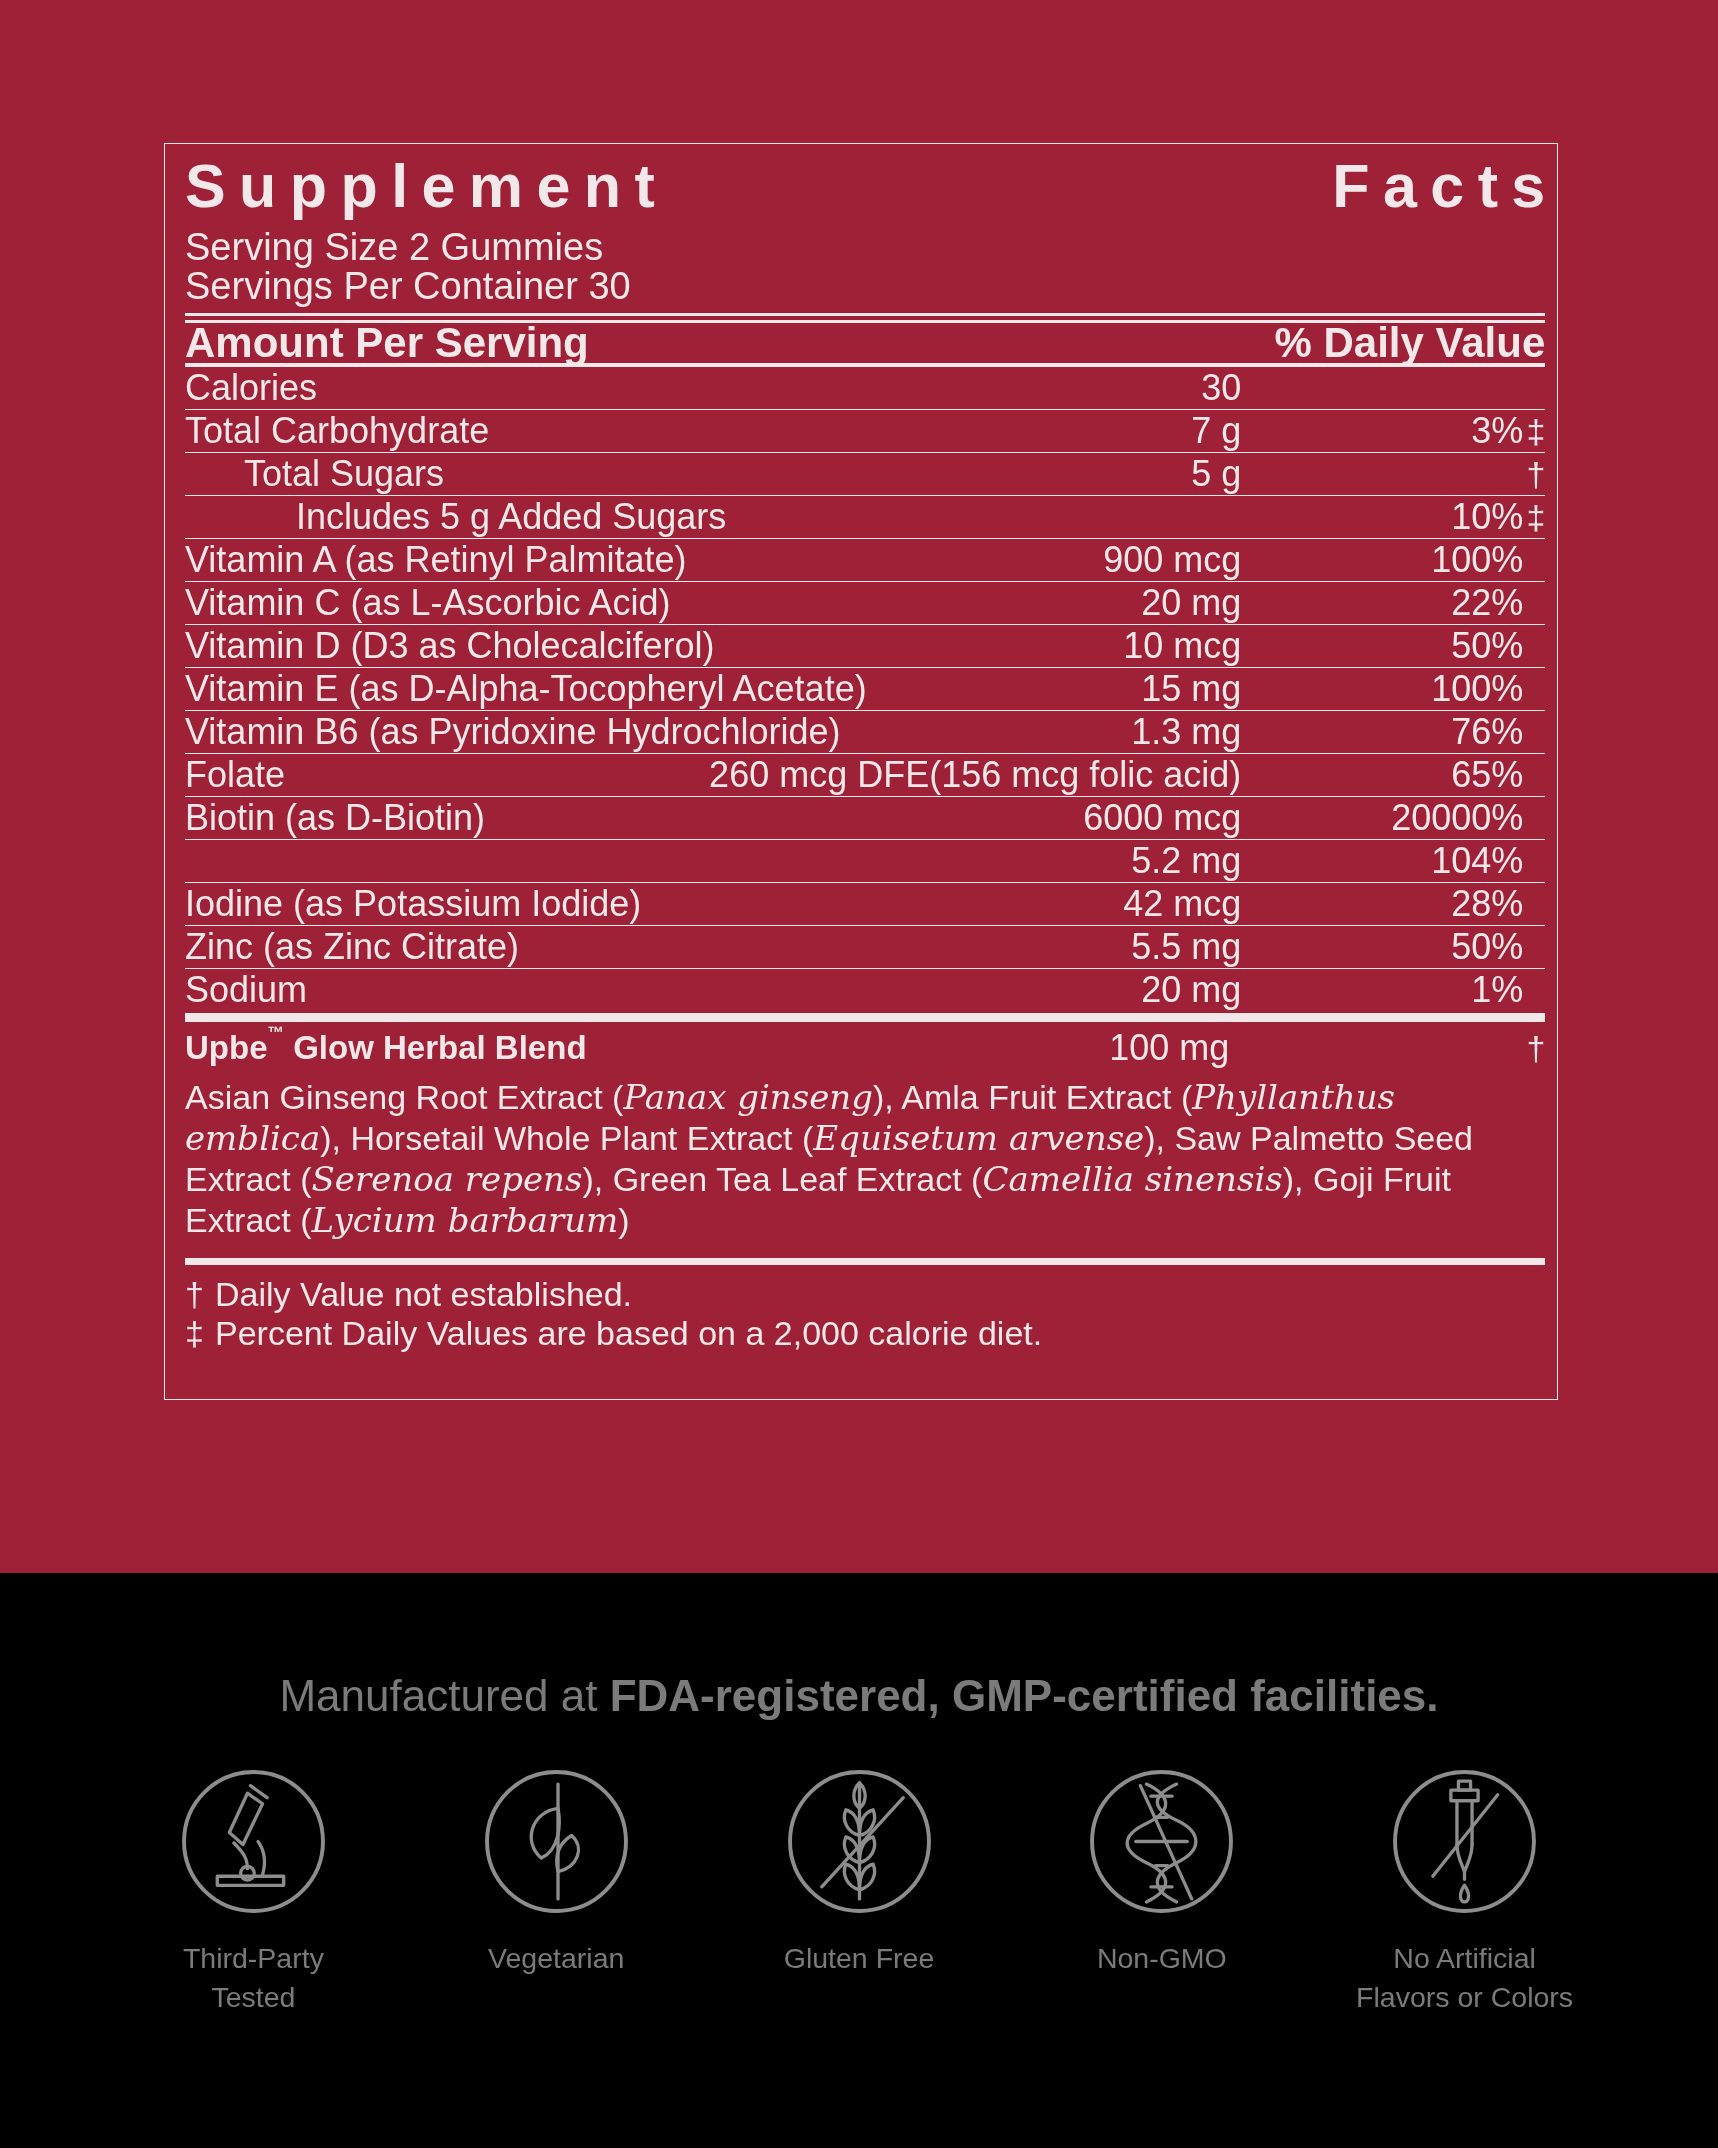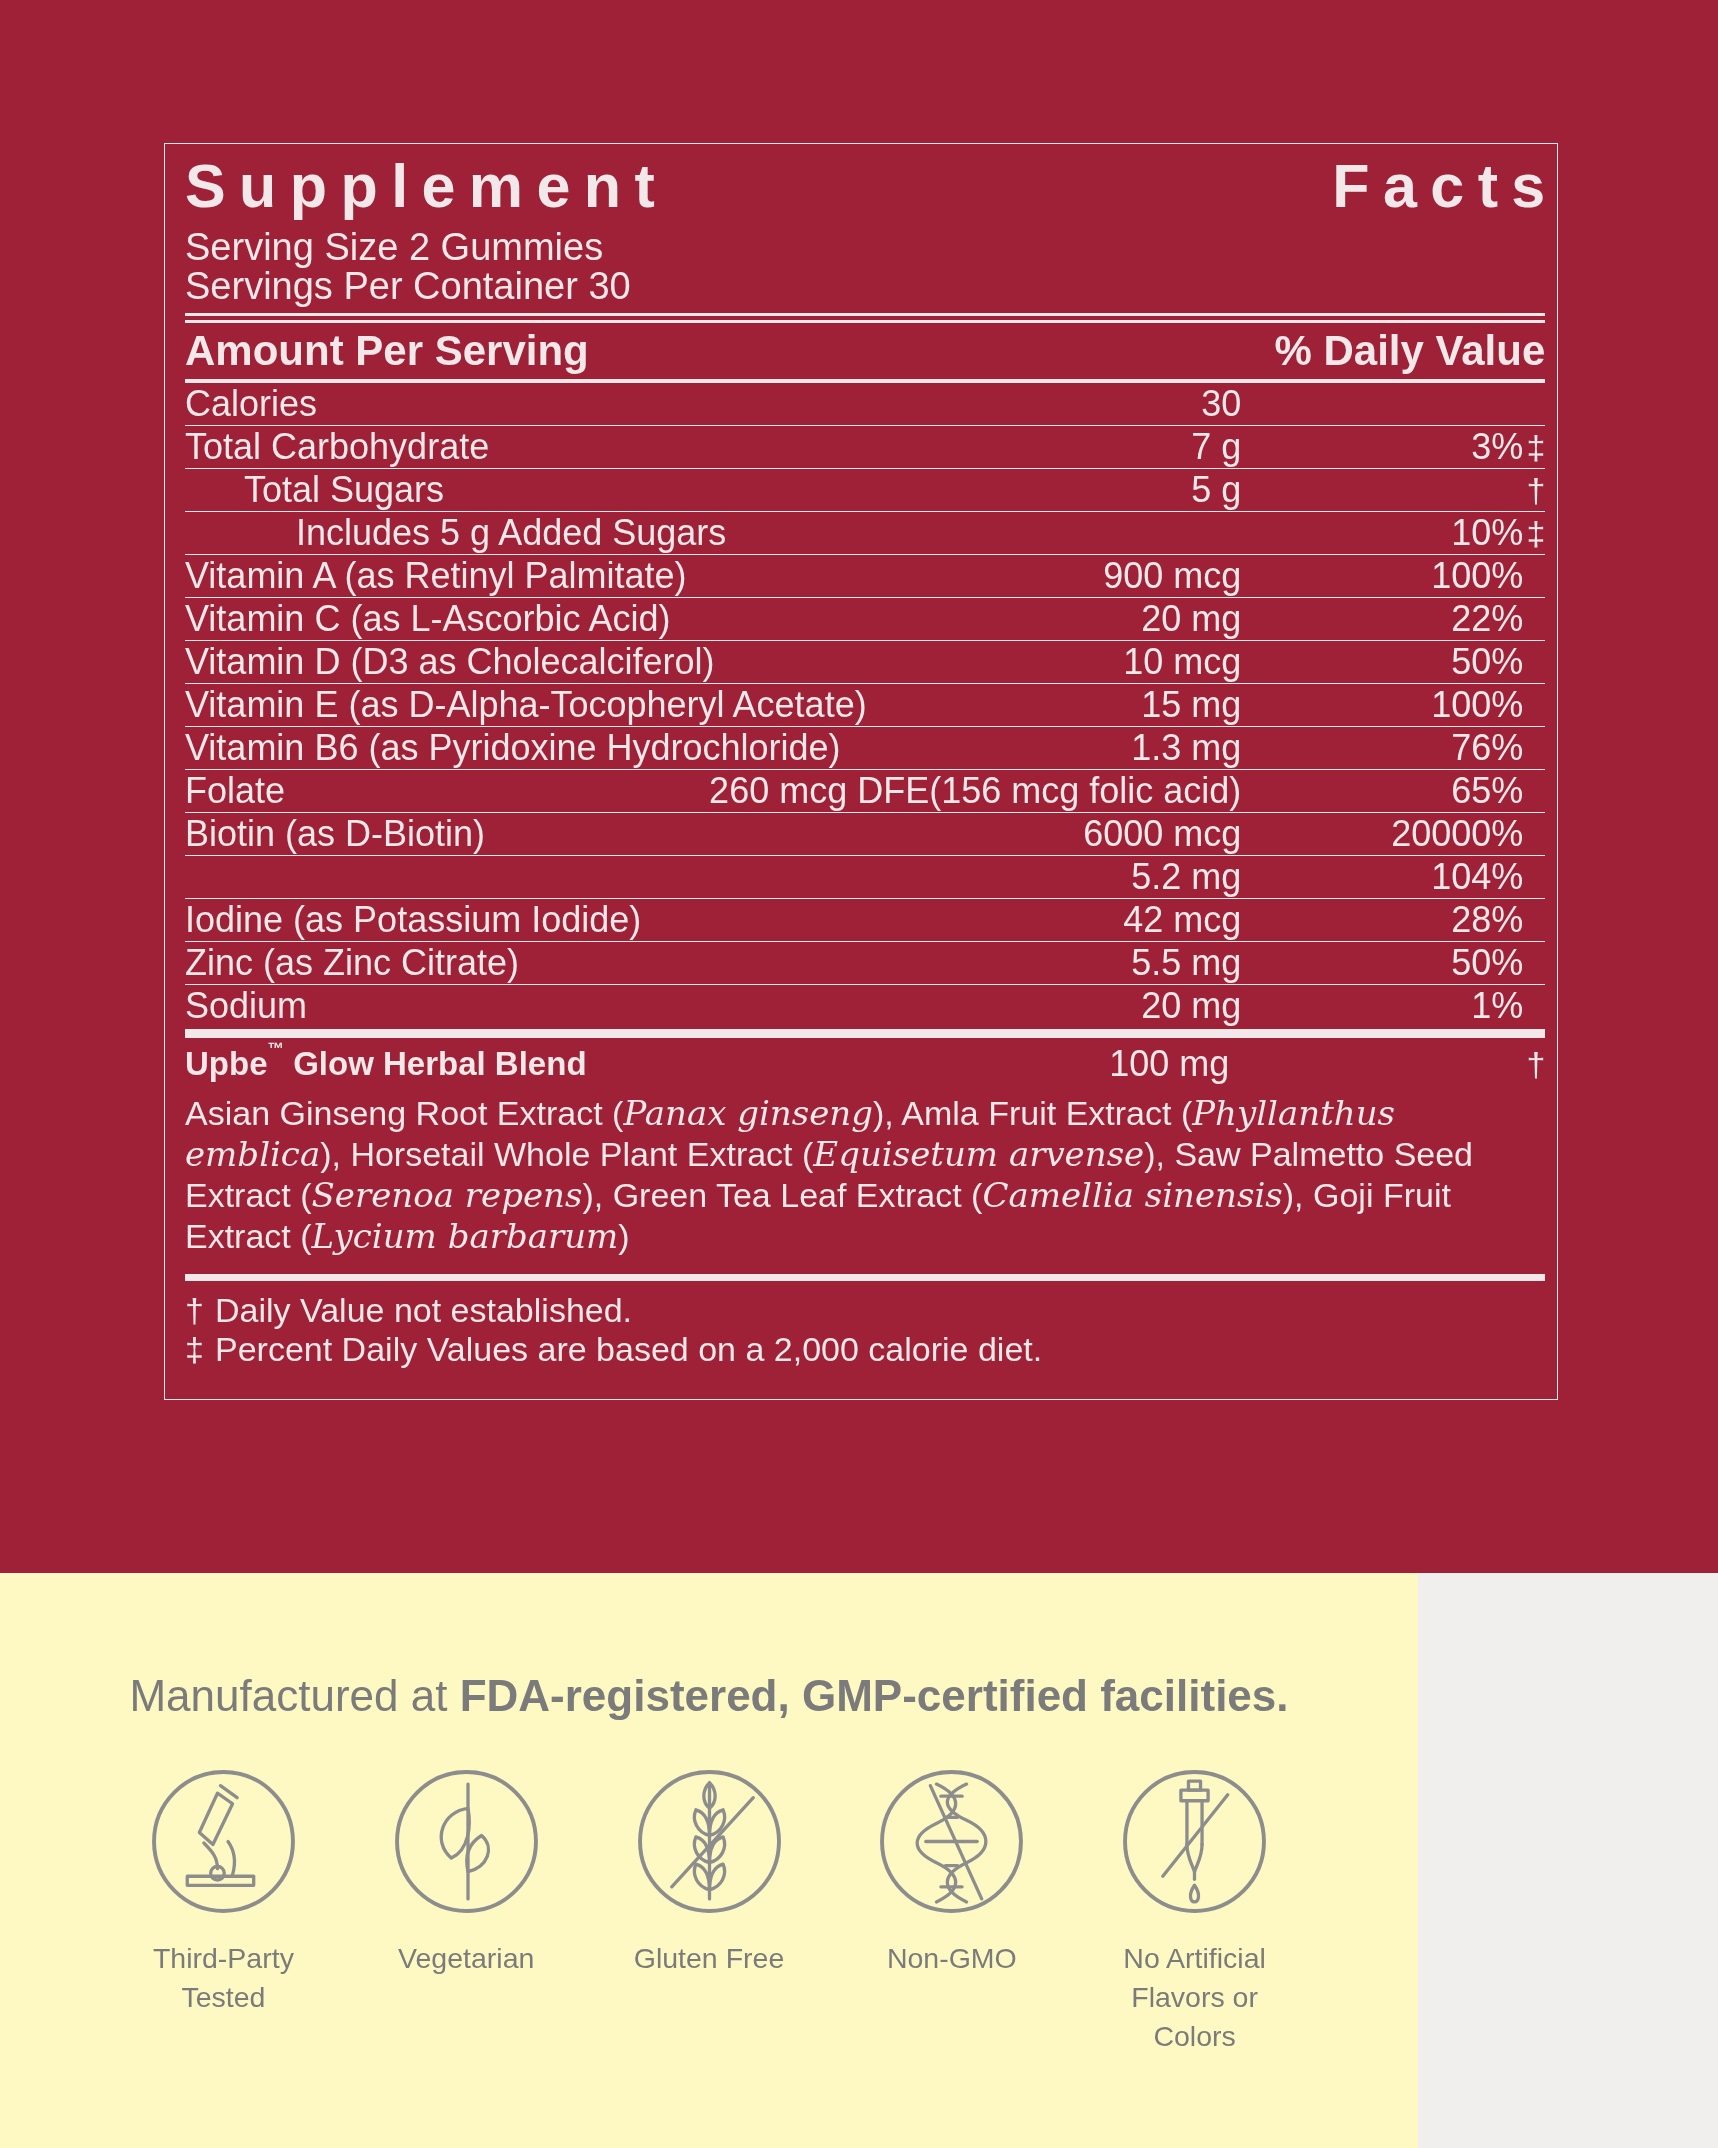--- a/index.html
+++ b/index.html
@@ -32,21 +32,21 @@
   .title-row span{margin-right:-0.22em;}
   .serving-block{margin-top:11.7px;}
   .serving{font-size:38px;line-height:39px;}
   .double-rule{
     margin-top:6.7px;height:4.2px;
     border-top:3.4px solid #f2e8e9;
     border-bottom:3.4px solid #f2e8e9;
   }
   .header-row{
     display:flex;justify-content:space-between;align-items:center;
-    height:56px;
+    height:40px;
     font-weight:bold;font-size:42px;
   }
   .rule-med{height:4.2px;background:#f2e8e9;}
   .rule-thick{height:8.4px;background:#f2e8e9;margin-top:1.7px;}
   .rule-thick2{height:6.7px;background:#f2e8e9;margin-top:17px;}
   #rows .row{
     display:flex;align-items:center;
     height:42px;font-size:36px;line-height:1;
   }
   #rows .row + .row{border-top:1.7px solid #f2e8e9;}
@@ -64,22 +64,22 @@
   .blend-name sup{font-size:0.5em;position:relative;top:-0.55em;}
   .blend-desc{
     margin:3.4px 0 0;
     font-size:34px;line-height:41px;
   }
   .blend-desc i{font-family:"DejaVu Serif",serif;font-style:italic;margin-top:13px;}
   .footnotes{margin-top:10px;font-size:34px;line-height:39px;}
   .footnote{display:flex;}
   .footnote .fsym{width:30px;flex:none;}
   .footer-section{
-    width:1418px;height:575px;
-    background:#fef9c3;color:#7b7b7b;
+    width:1718px;height:575px;
+    background:#000000;color:#7b7b7b;
   }
   .headline{
     padding-top:97px;
     text-align:center;
     font-size:44px;line-height:52px;
     color:#7b7b7b;
   }
   .headline b{font-weight:bold;}
   .badges{
     display:flex;justify-content:flex-end;

